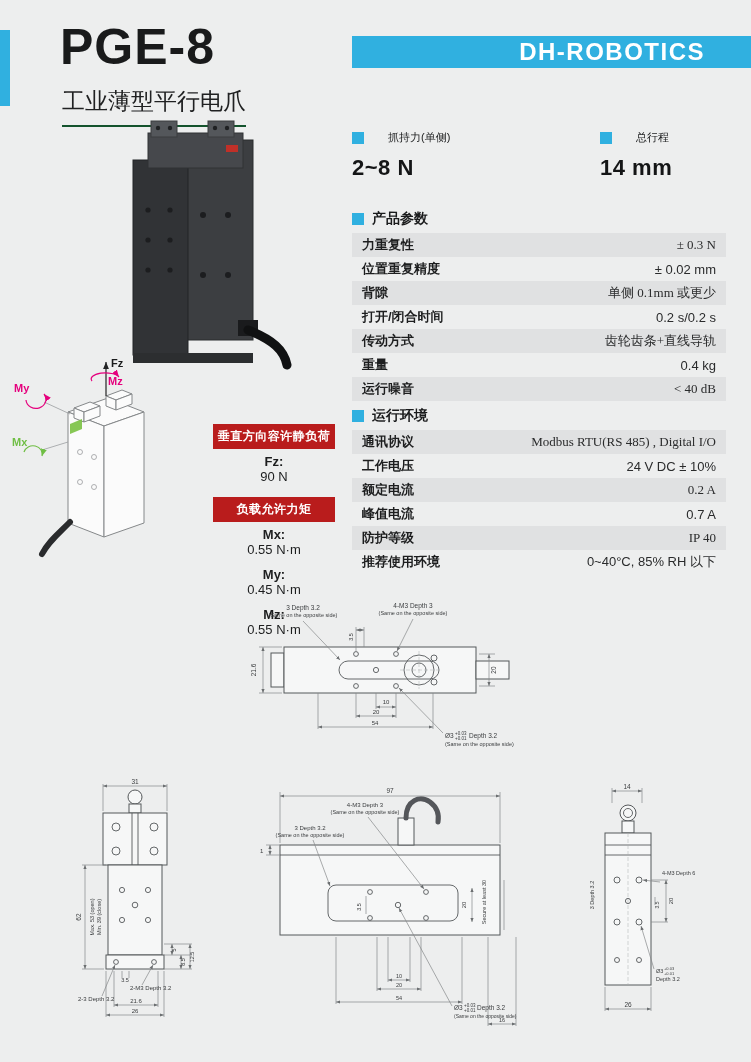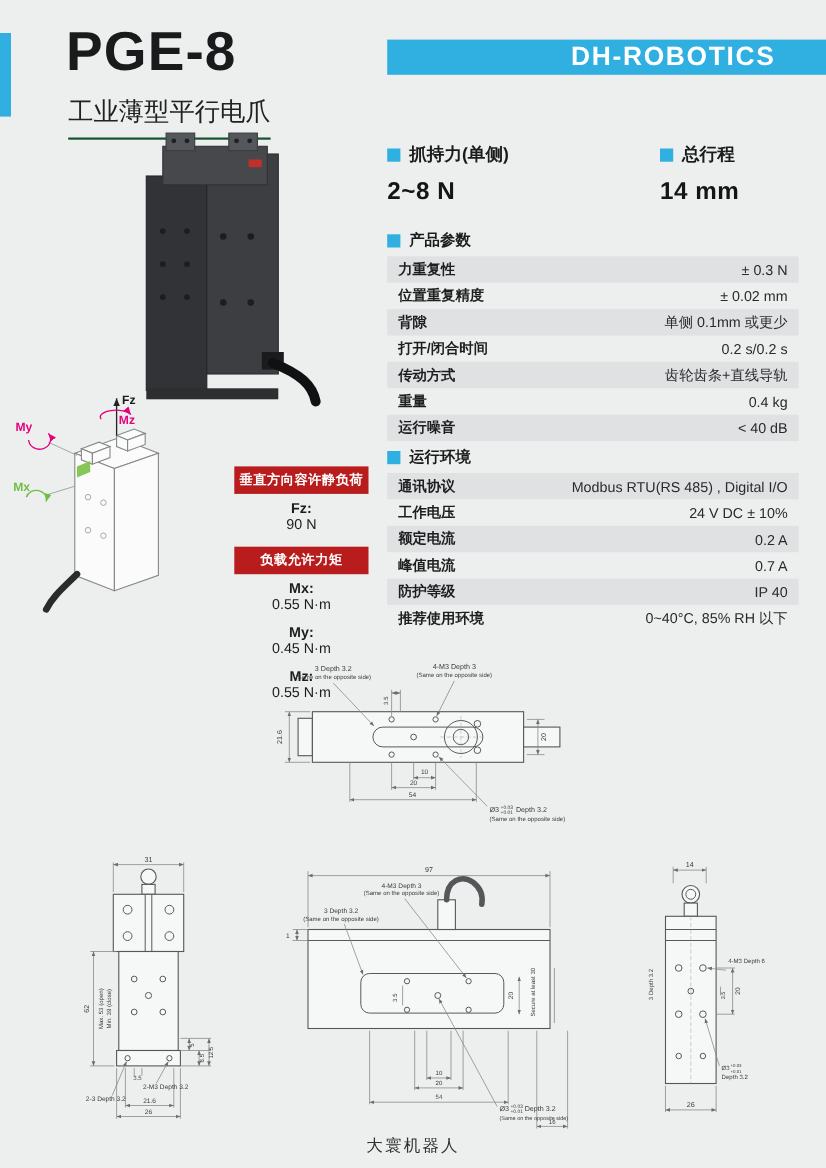--- a/index.html
+++ b/index.html
@@ -6,28 +6,28 @@
   body { font-family:"Liberation Sans","DejaVu Sans",sans-serif; color:#1c1d1e; background:#c9cbcc; }
   .page { position:relative; width:751px; height:1062px; background:#edeeee; overflow:hidden; margin:0 auto; }
 
   .accent-bar { position:absolute; left:0; top:30px; width:10px; height:76px; background:#30b0e0; }
   .model { position:absolute; left:60px; top:18px; font-size:50px; font-weight:700; letter-spacing:1px; color:#191a1b; }
   .subtitle { position:absolute; left:62px; top:86px; font-size:23px; color:#202122; padding-bottom:8px; border-bottom:2px solid #14532d; }
   .banner { position:absolute; left:352px; top:36px; width:399px; height:32px; background:#30b0e0; display:flex; align-items:center; justify-content:flex-end; padding-right:46px; }
   .banner span { color:#fff; font-size:24px; font-weight:700; letter-spacing:1.5px; }
 
   .key-spec { position:absolute; top:130px; }
-  .key-label { display:flex; align-items:center; gap:8px; font-size:16px; font-weight:700; color:#1a1b1c; }
+  .key-label { display:flex; align-items:center; gap:24px; font-size:11px; font-weight:400; color:#1a1b1c; }
   .sq { width:12px; height:12px; background:#30b0e0; flex:0 0 auto; }
   .key-value { margin-top:10px; font-size:22px; font-weight:700; letter-spacing:.5px; color:#141516; }
 
   .sec-title { position:absolute; left:352px; display:flex; align-items:center; gap:8px; font-size:14px; font-weight:700; color:#1a1b1c; }
   .spec-table { position:absolute; left:352px; width:374px; }
   .spec-row { height:24px; display:flex; align-items:center; justify-content:space-between; padding:0 10px; font-size:13px; }
-  .spec-row.alt { background:#e0e1e2; }
+  .spec-row.alt { background:#e0e1e2;font-family:Liberation Serif, serif; }
   .spec-row .lbl { font-weight:700; color:#1d1e1f; white-space:nowrap; }
   .spec-row .val { color:#2a2b2c; white-space:nowrap; }
 
   .load-panel { position:absolute; left:213px; top:424px; width:122px; font-size:13px; }
   .load-header { background:#b91c1c; color:#fff; font-size:12px; font-weight:700; text-align:center; padding:4px 0; letter-spacing:.5px; }
   .load-header.mt { margin-top:8px; }
   .load-row { display:flex; justify-content:space-between; align-items:center; padding:5px 2px;flex-direction:column; }
   .load-row .lbl { font-weight:700; }
 
   .footer { position:absolute; left:0; right:0; top:1032px; text-align:center; font-size:15px; letter-spacing:2px; color:#2f3031; }
@@ -473,15 +473,14 @@
       <text transform="rotate(-90 81 130)" x="81" y="130" text-anchor="middle" font-size="5">3.5</text>
       <text transform="rotate(-90 95 126)" x="95" y="126" text-anchor="middle" font-size="6">20</text>
       <text x="78" y="198" font-size="5.5">Ø3</text>
       <text x="86" y="195" font-size="4">+0.03</text>
       <text x="86" y="200" font-size="4">+0.01</text>
       <text x="78" y="206" font-size="5.5">Depth 3.2</text>
       <text x="50" y="231.5" text-anchor="middle" font-size="6.5">26</text>
     </g>
   </svg>
 
-  <div class="footer">大寰机器人</div>
 
 </div>
 
 </body></html>

